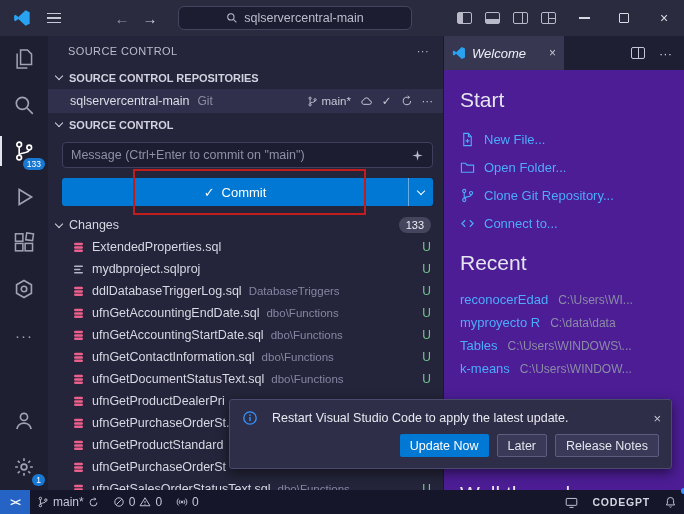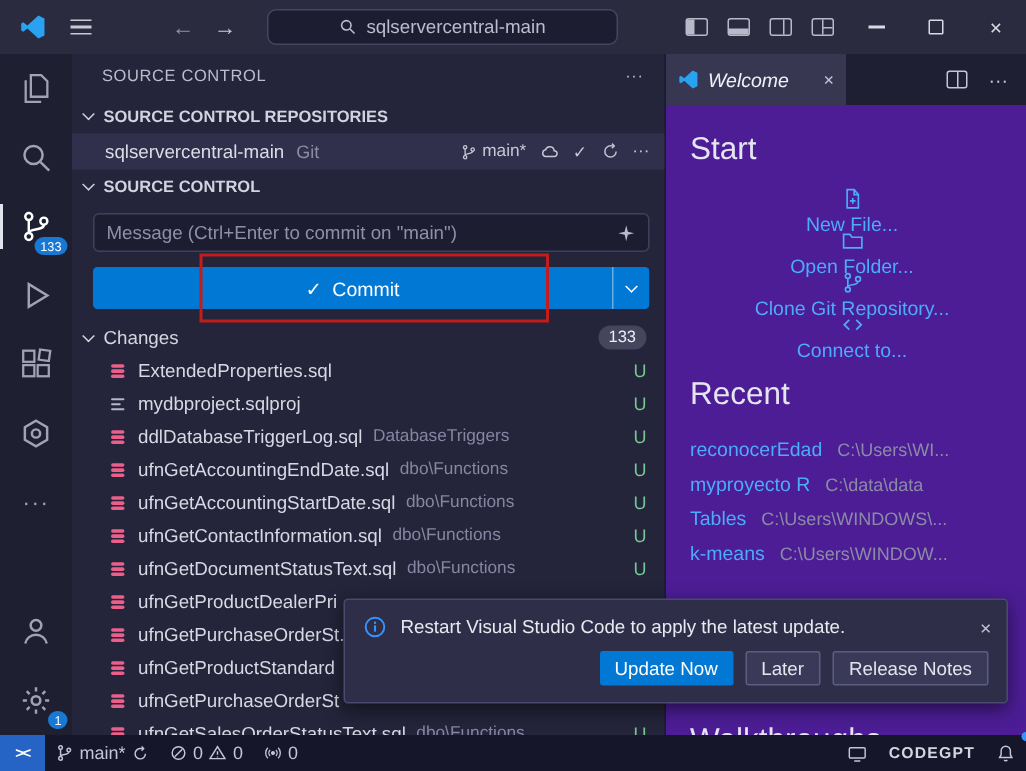--- a/index.html
+++ b/index.html
@@ -64,30 +64,30 @@
   .editor{position:absolute;left:444px;right:0;top:36px;bottom:24px;background:#4c1d95;}
   .tabbar{position:absolute;left:0;right:0;top:0;height:34px;background:#1f1f33;display:flex;align-items:stretch;}
   .tab{width:120px;background:#373752;display:flex;align-items:center;gap:6px;padding:0 8px;}
   .tab-label{font-style:italic;color:#f0f0f8;font-size:13px;}
   .tab-close{margin-left:auto;color:#c6c6d6;font-size:12px;}
   .tab-actions{margin-left:auto;display:flex;align-items:center;gap:14px;padding-right:12px;color:#c6c6d6;}
   .splitbox{width:14px;height:12px;border:1.2px solid #c6c6d6;border-radius:2px;position:relative;}
   .splitbox::after{content:"";position:absolute;left:6px;top:0;bottom:0;width:1.2px;background:#c6c6d6;}
   .welcome{position:absolute;left:0;right:0;top:34px;bottom:0;padding:14px 8px 0 16px;overflow:hidden;}
   .wel-h{font-size:21px;font-weight:normal;color:#e5e5f1;margin:4px 0 13px;}
-  .start-item{display:flex;align-items:center;gap:2px;height:28px;color:#4daafc;font-size:13px;white-space:nowrap;flex-direction:column;}
+  .start-item{display:flex;align-items:center;gap:9px;height:28px;color:#4daafc;font-size:13px;white-space:nowrap;}
   .recent-wrap{margin-top:14px;}
   .recent-item{height:23px;display:flex;align-items:center;gap:10px;font-size:13px;white-space:nowrap;overflow:hidden;}
   .recent-name{color:#4daafc;}
   .recent-path{color:#8b8ba6;font-size:12px;}
   .walk-h{position:absolute;left:16px;top:408px;}
 
   
   .notif{position:absolute;left:229px;top:399px;width:443px;height:70px;background:#2e2e48;border:1px solid #4a4a6e;border-radius:3px;box-shadow:0 4px 12px rgba(0,0,0,.5);z-index:40;}
-  .notif-top{display:flex;align-items:center;gap:9px;padding:10px 10px 5px 12px;}
+  .notif-top{display:flex;align-items:center;gap:14px;padding:10px 10px 5px 12px;}
   .notif-msg{color:#e9e9f2;font-size:12.5px;white-space:nowrap;overflow:hidden;}
   .notif-close{margin-left:auto;color:#c4c4d4;font-size:13px;}
   .notif-actions{display:flex;justify-content:flex-end;gap:8px;padding:3px 12px 0;}
   .nbtn{height:23px;display:flex;align-items:center;padding:0 10px;font-size:12.5px;border-radius:2px;}
   .nbtn.primary{background:#0078d4;color:#fff;}
   .nbtn.secondary{background:#3a3a58;border:1px solid #5d5d82;color:#e4e4ef;}
 
   
   .statusbar{position:absolute;left:0;right:0;bottom:0;height:24px;background:#16162b;display:flex;align-items:center;color:#c5c5d6;font-size:12px;z-index:6;}
   .sb-remote{width:30px;height:24px;background:#2563c4;color:#fff;display:flex;align-items:center;justify-content:center;font-size:10px;font-weight:bold;letter-spacing:-1px;}

